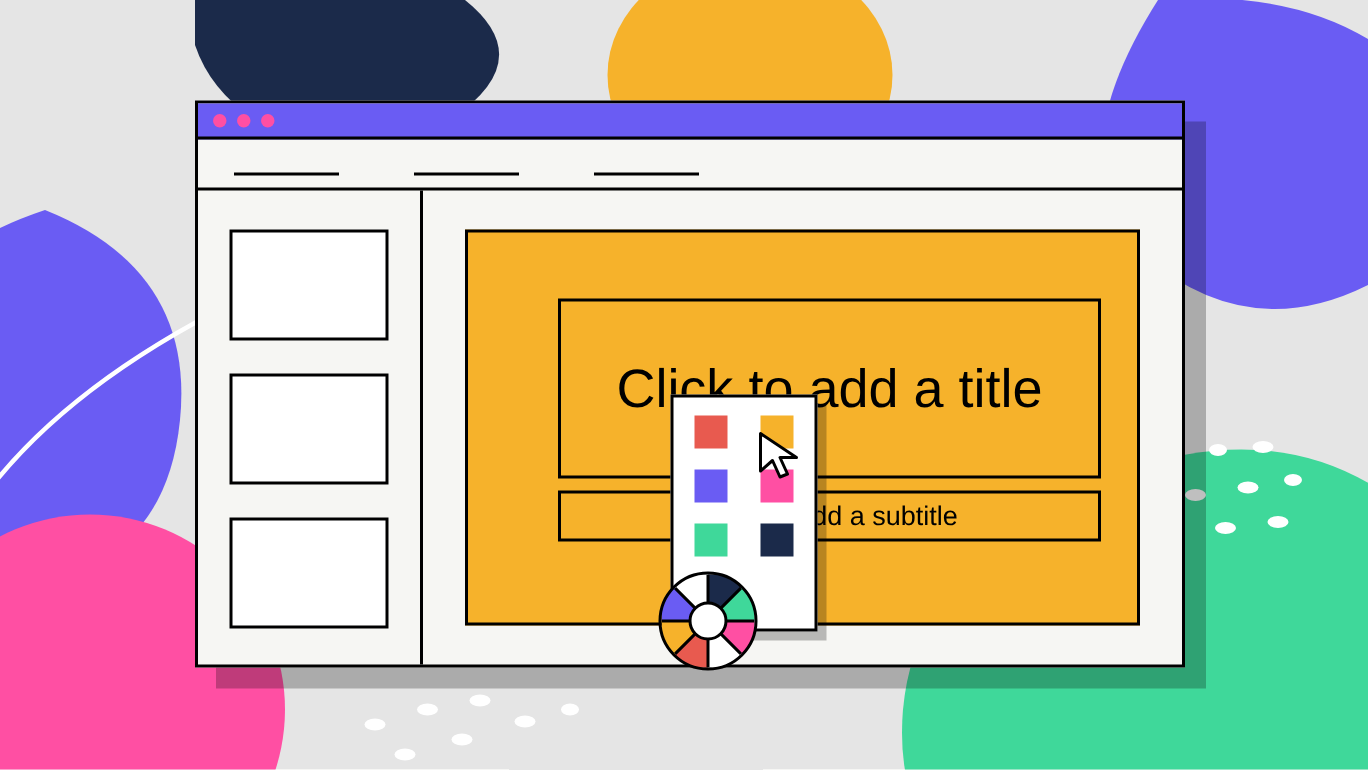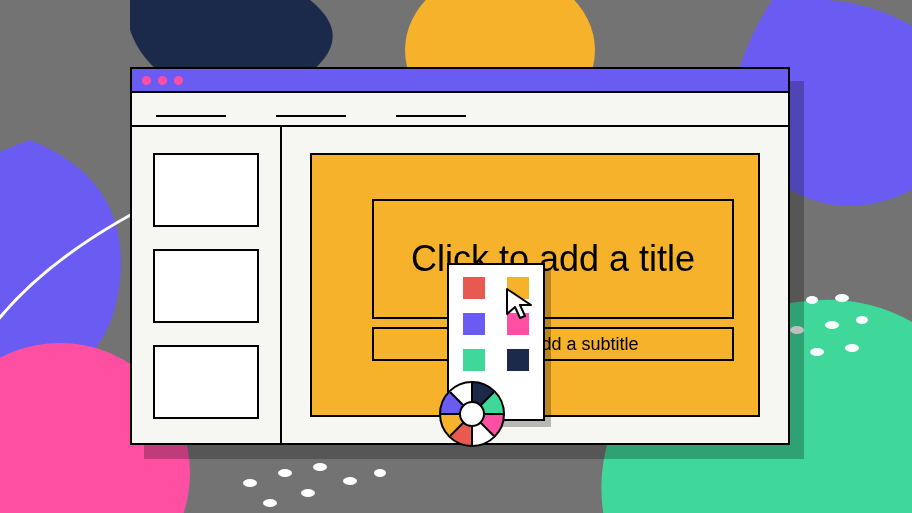--- a/index.html
+++ b/index.html
@@ -1,17 +1,17 @@
 <!DOCTYPE html>
 <html><head>
 <meta charset="utf-8">
 <style>
   * { box-sizing: border-box; margin: 0; padding: 0; }
   html, body { width: 912px; height: 513px; overflow: hidden; font-family: Arial, Helvetica, sans-serif; }
-  .stage { position: relative; width: 912px; height: 513px; background: #737373; }
+  .stage { position: relative; width: 912px; height: 513px; background: #e5e5e5; }
   .blob { position: absolute; }
   .app {
     position: absolute; left: 130px; top: 67px; width: 660px; height: 378px;
     background: #f6f6f3; border: 2px solid #000; z-index: 10;
     box-shadow: 14px 14px 0 rgba(0,0,0,0.25);
   }
   .titlebar {
     height: 24px; background: #6a5cf3; border-bottom: 2px solid #000;
     display: flex; align-items: center; padding-left: 10px; gap: 7px;
   }

